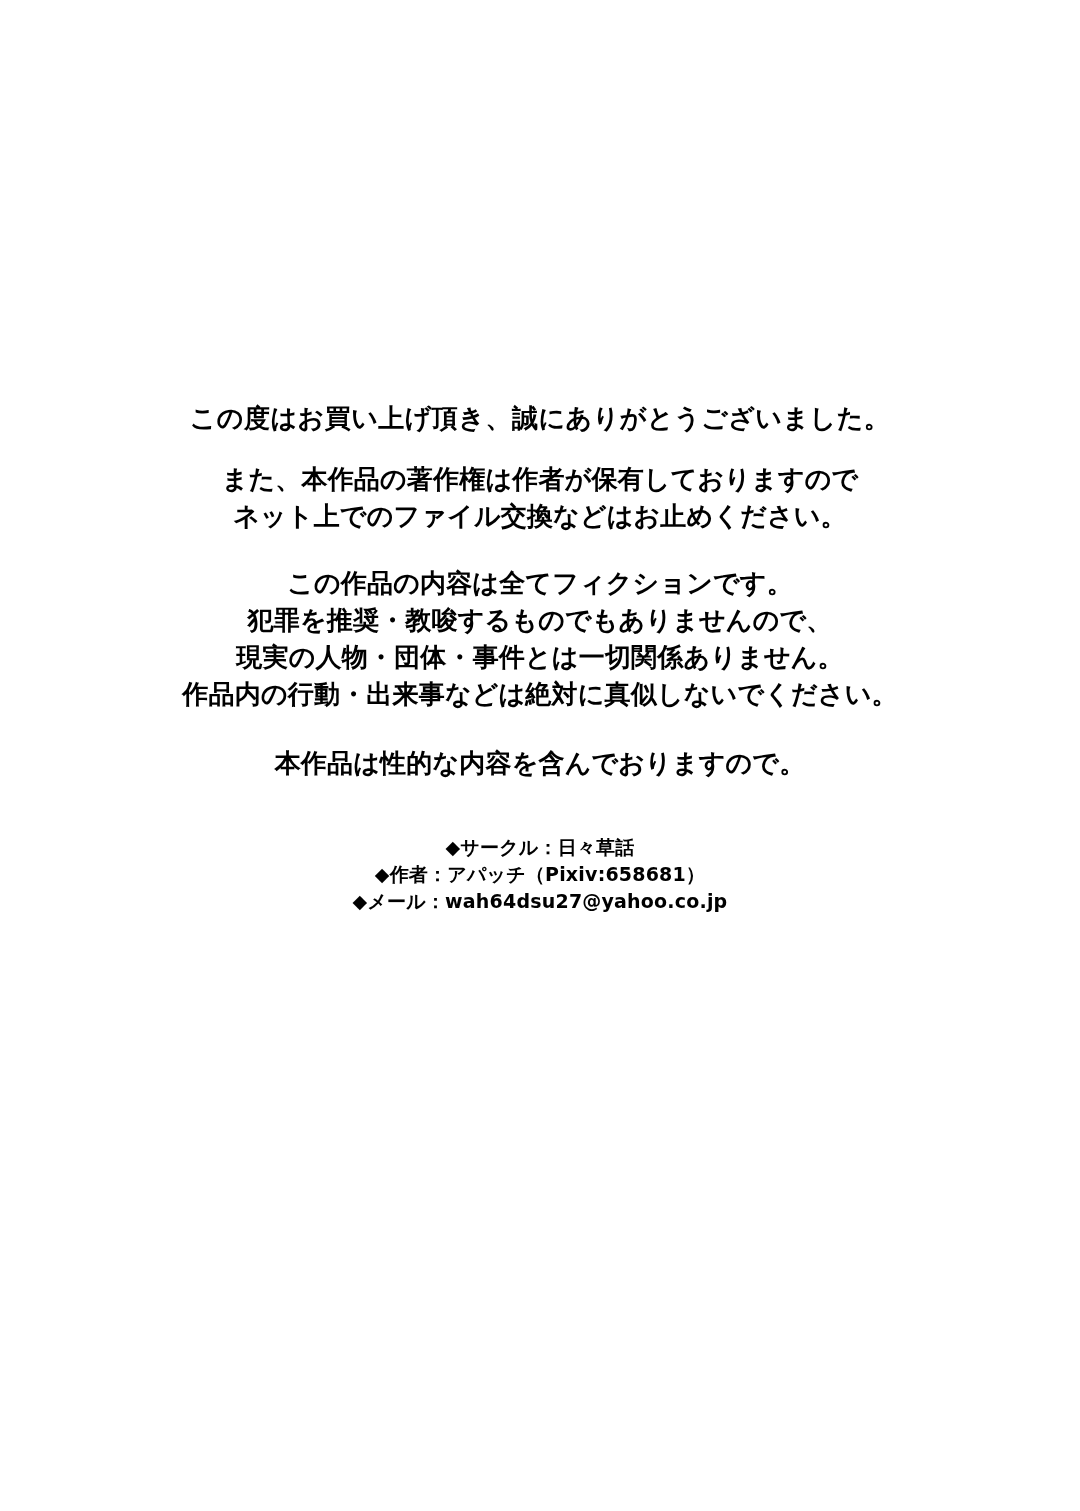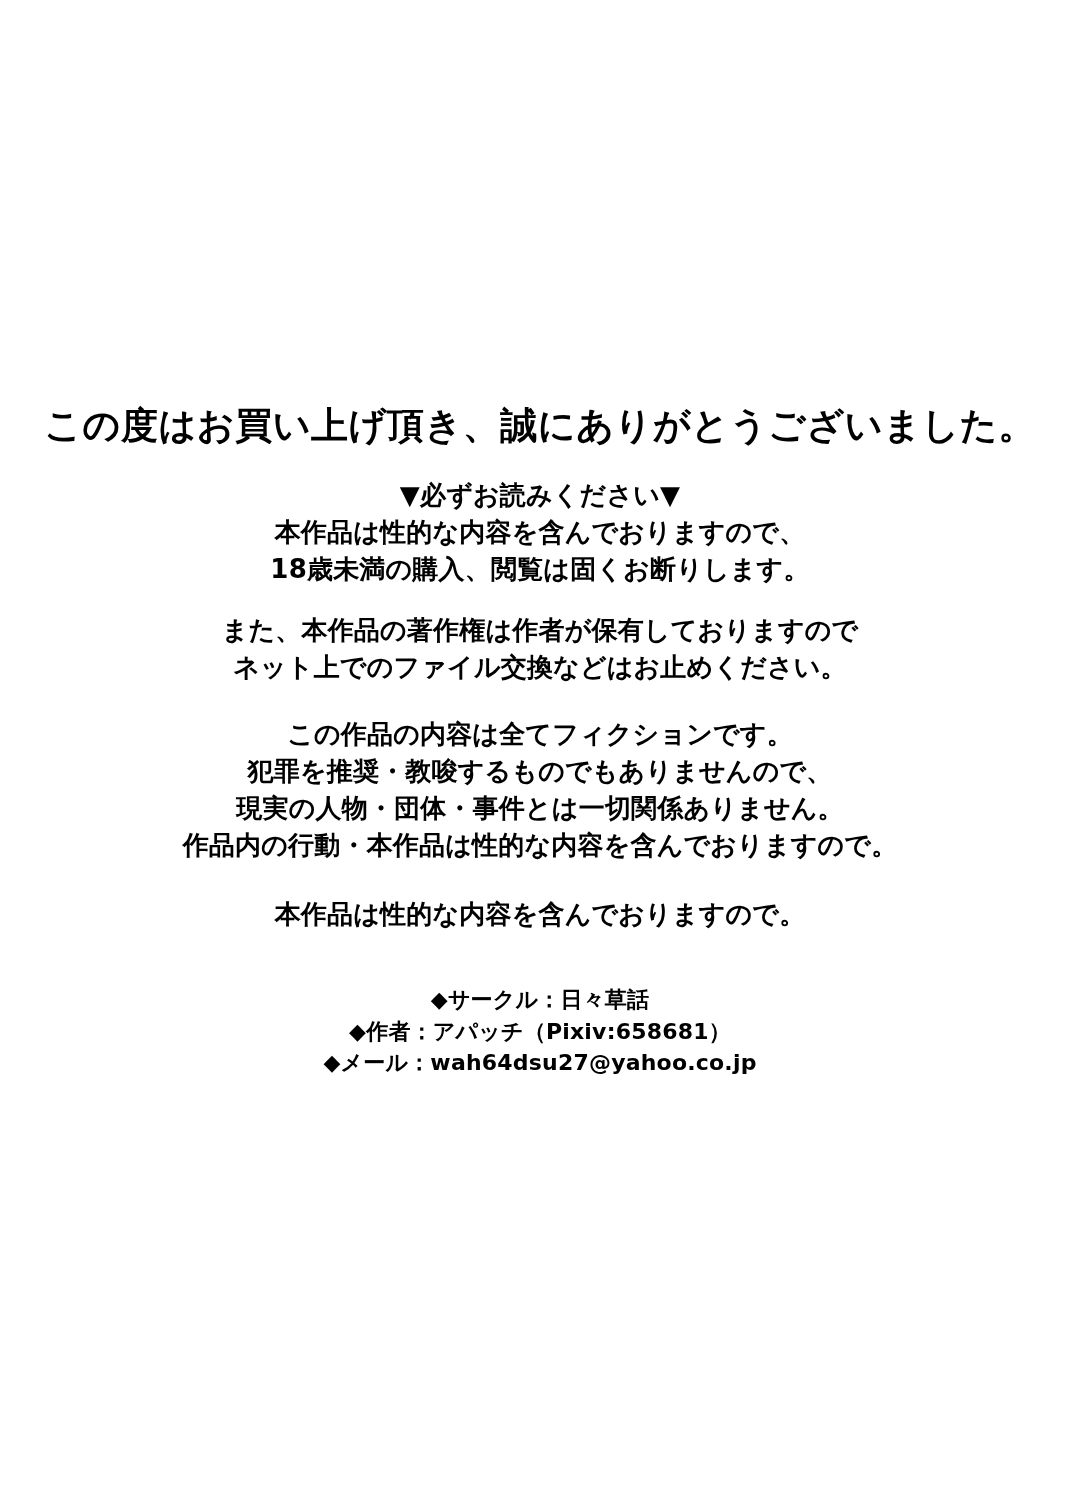--- a/index.html
+++ b/index.html
@@ -18,21 +18,21 @@
     color: #000000;
   }
   .content {
     position: absolute;
     left: 0;
     top: 402px;
     width: 1080px;
     text-align: center;
   }
   .headline {
-    font-size: 37px;
+    font-size: 26px;
     font-weight: 700;
     letter-spacing: 0.5px;
     line-height: 1.28;
     margin: 0 0 28px 0;
   }
   .block {
     margin: 0 0 26px 0;
   }
   .block p {
     margin: 0;
@@ -43,50 +43,45 @@
   }
   .block.spaced {
     margin-bottom: 30px;
     font-family: Liberation Mono, monospace;
   }
   .credits {
     margin-top: 52px;
   }
   .credits p {
     margin: 0;
-    font-size: 22px;
+    font-size: 19px;
     font-weight: 700;
     line-height: 1.42;
     letter-spacing: 0.2px;
   }
 </style>
 </head>
 <body>
 
 <div class="page">
   <div class="content">
 
     <div class="headline">この度はお買い上げ頂き、誠にありがとうございました。</div>
 
-    <div class="block">
-      <p>▼必ずお読みください▼</p>
-      <p>本作品は性的な内容を含んでおりますので、</p>
-      <p>18歳未満の購入、閲覧は固くお断りします。</p>
-    </div>
 
     <div class="block spaced">
       <p>また、本作品の著作権は作者が保有しておりますので</p>
       <p>ネット上でのファイル交換などはお止めください。</p>
     </div>
 
     <div class="block spaced">
       <p>この作品の内容は全てフィクションです。</p>
       <p>犯罪を推奨・教唆するものでもありませんので、</p>
       <p>現実の人物・団体・事件とは一切関係ありません。</p>
-      <p>作品内の行動・本作品は性的な内容を含んでおりますので。</p>
+      <p>作品内の行動・出来事などは絶対に真似しないでください。</p>
     </div>
 
     <div class="block">
       <p>本作品は性的な内容を含んでおりますので。</p>
     </div>
 
     <div class="credits">
       <p>◆サークル：日々草話</p>
       <p>◆作者：アパッチ（Pixiv:658681）</p>
       <p>◆メール：wah64dsu27@yahoo.co.jp</p>

